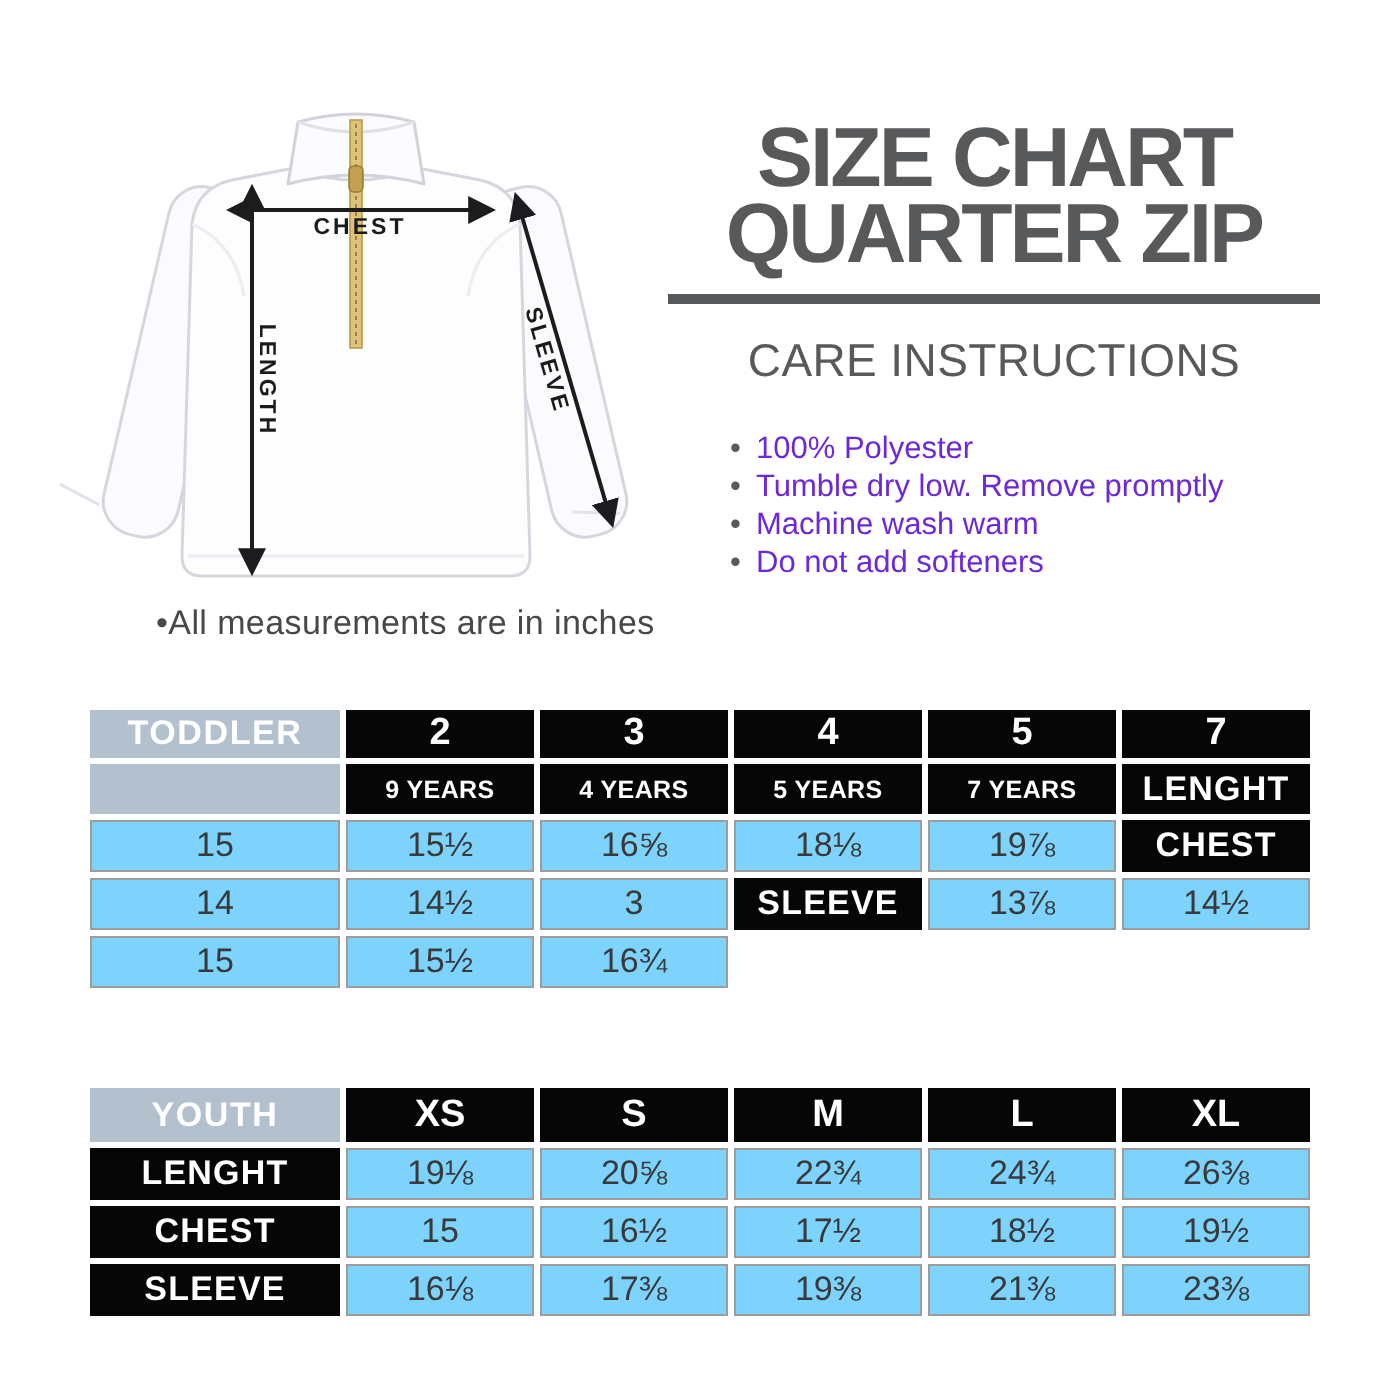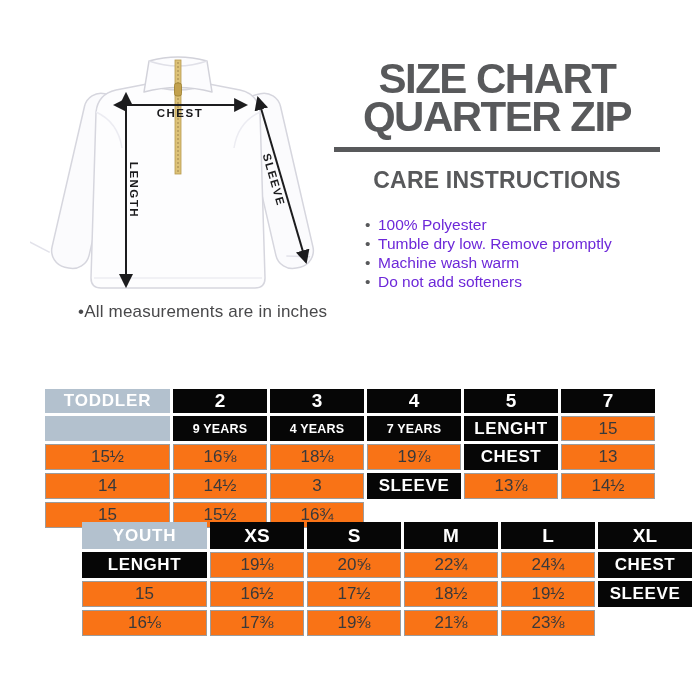--- a/index.html
+++ b/index.html
@@ -19,48 +19,48 @@
   }
 
   
   .title-block { position: absolute; left: 334px; top: 60px; width: 326px; text-align: center; }
   .title-line {
     font-weight: bold; font-size: 42px; line-height: 38px;
     color: #58595b; letter-spacing: -1.5px; white-space: nowrap;
   }
   .title-rule { height: 5px; background: #58595b; margin-top: 11px; }
   .care-heading {
-    margin-top: 15px; font-weight: bold; font-size: 23px;
+    margin-top: 15px; font-weight: normal; font-size: 23px;
     color: #58595b; letter-spacing: 0.2px; white-space: nowrap;
   }
   .care-list { margin: 21px 0 0 0; padding: 0 0 0 44px; list-style: none; text-align: left; }
   .care-list li {
     position: relative; font-size: 15.5px; line-height: 19px; color: #6d28d9; white-space: nowrap;
   }
   .care-list li::before {
     content: "\2022"; position: absolute; left: -13px; top: 0; color: #58595b; font-size: 15.5px;
   }
 
   
   .tbl {
     position: absolute; left: 45px; width: 610px;
     display: grid; grid-template-columns: 125px repeat(5, 1fr);
     gap: 3px;
   }
-  #toddler-table { top: 389px; grid-template-rows: 24px 25px 26px 26px 26px; }
-  #youth-table   { top: 522px; grid-template-rows: 27px 26px 26px 26px; margin-left: 37px; }
+  #toddler-table { top: 355px; grid-template-rows: 24px 25px 26px 26px 26px; }
+  #youth-table   { top: 544px; grid-template-rows: 27px 26px 26px 26px; }
 
   .cell { display: flex; align-items: center; justify-content: center; }
   .black { background: #060606; color: #ffffff; font-weight: bold; }
   .blue  { background: #b3c1ce; color: #ffffff; font-weight: bold; font-size: 17px; letter-spacing: 0.8px; }
   .num   { font-size: 19px; }
   .sub   { font-size: 12.5px; letter-spacing: 0.2px; }
   .rowlab{ font-size: 17px; letter-spacing: 0.6px; }
   .val   {
-    background: #f97316; border: 1px solid #9c9c9c;
+    background: #7dd3fc; border: 1px solid #9c9c9c;
     color: #39393b; font-size: 17px;
   }
 
   svg text { font-family: "Liberation Sans", sans-serif; }
 </style>
 </head>
 <body>
 
 <div class="page">
 
@@ -126,31 +126,31 @@
     <div class="cell blue">TODDLER</div>
     <div class="cell black num">2</div>
     <div class="cell black num">3</div>
     <div class="cell black num">4</div>
     <div class="cell black num">5</div>
     <div class="cell black num">7</div>
 
     <div class="cell blue"></div>
     <div class="cell black sub">9 YEARS</div>
     <div class="cell black sub">4 YEARS</div>
+    <div class="cell black sub">5 YEARS</div>
     <div class="cell black sub">7 YEARS</div>
 
     <div class="cell black rowlab">LENGHT</div>
     <div class="cell val">15</div>
     <div class="cell val">15½</div>
     <div class="cell val">16⅝</div>
     <div class="cell val">18⅛</div>
     <div class="cell val">19⅞</div>
 
     <div class="cell black rowlab">CHEST</div>
-    <div class="cell val">13</div>
     <div class="cell val">14</div>
     <div class="cell val">14½</div>
     <div class="cell val">3</div>
 
     <div class="cell black rowlab">SLEEVE</div>
     <div class="cell val">13⅞</div>
     <div class="cell val">14½</div>
     <div class="cell val">15</div>
     <div class="cell val">15½</div>
     <div class="cell val">16¾</div>
@@ -162,20 +162,21 @@
     <div class="cell black num">S</div>
     <div class="cell black num">M</div>
     <div class="cell black num">L</div>
     <div class="cell black num">XL</div>
 
     <div class="cell black rowlab">LENGHT</div>
     <div class="cell val">19⅛</div>
     <div class="cell val">20⅝</div>
     <div class="cell val">22¾</div>
     <div class="cell val">24¾</div>
+    <div class="cell val">26⅜</div>
 
     <div class="cell black rowlab">CHEST</div>
     <div class="cell val">15</div>
     <div class="cell val">16½</div>
     <div class="cell val">17½</div>
     <div class="cell val">18½</div>
     <div class="cell val">19½</div>
 
     <div class="cell black rowlab">SLEEVE</div>
     <div class="cell val">16⅛</div>

